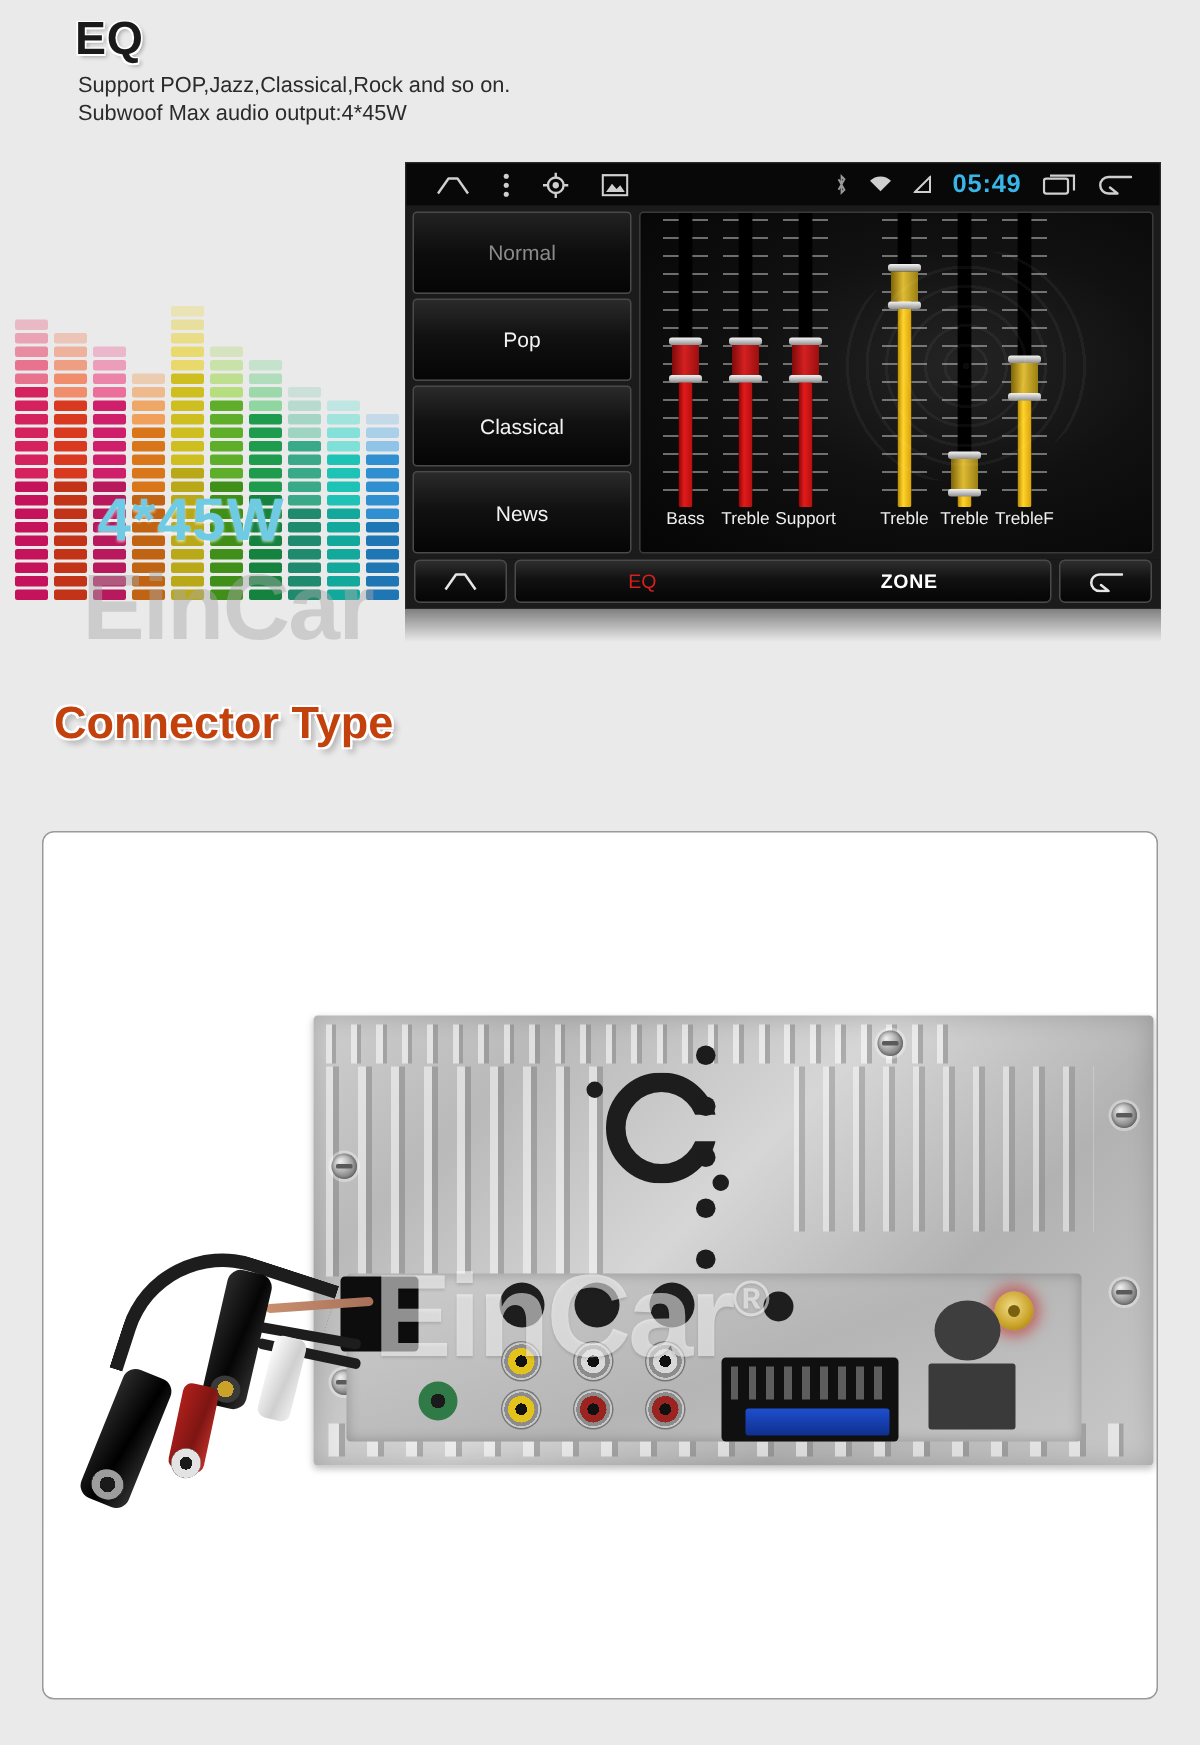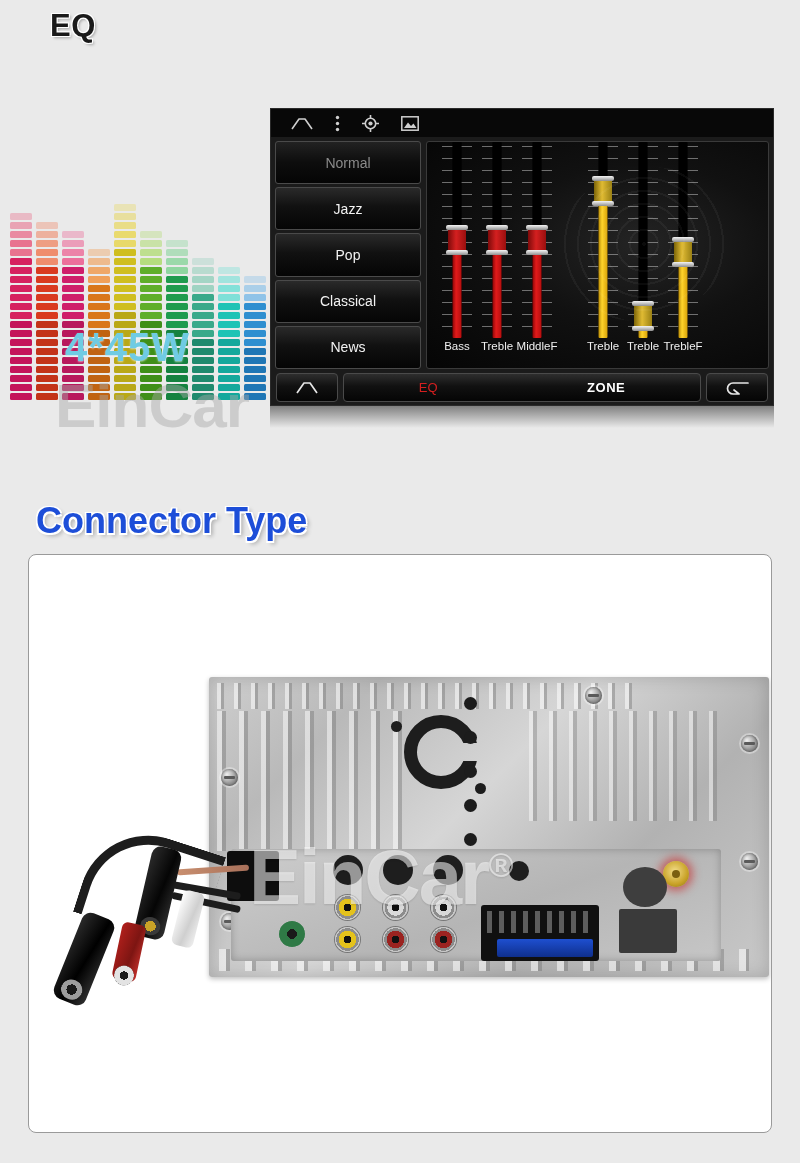--- a/index.html
+++ b/index.html
@@ -118,23 +118,23 @@
     display:flex;align-items:center;justify-content:center;color:#efefef;
   }
   #tb-home{width:60px;}
   #tb-back{width:60px;margin-left:auto;}
   #tb-center{flex:1;display:flex;align-items:center;justify-content:space-around;}
   #tb-eq{color:#d61f1f;font-size:13px;}
   #tb-zone{color:#fff;font-size:13px;font-weight:600;letter-spacing:.5px;}
 
   
   #connector-title{
-    position:absolute;left:36px;top:500px;
-    font-size:36px;font-weight:700;
-    color:#1d4ed8;
+    position:absolute;left:36px;top:466px;
+    font-size:30px;font-weight:700;
+    color:#c2410c;
     text-shadow:
       1.5px 1.5px 0 #fff, -1.5px -1.5px 0 #fff, 1.5px -1.5px 0 #fff, -1.5px 1.5px 0 #fff,
       3px 3px 4px rgba(0,0,0,.28);
   }
   #connector-card{
     position:absolute;left:28px;top:554px;width:744px;height:579px;
     background:#fff;border:1px solid #9a9a9a;border-radius:8px;box-sizing:border-box;
     overflow:hidden;
   }
 
@@ -228,20 +228,24 @@
   }
   #wm sup{font-size:34px;vertical-align:super;}
 </style>
 </head>
 <body>
 
 <div id="eq-section">
 
   <div id="eq-title">EQ</div>
 
+  <div id="eq-desc">
+    <div>Support POP,Jazz,Classical,Rock and so on.</div>
+    <div>Subwoof Max audio output:4*45W</div>
+  </div>
 
   <div id="eq-art">
       <div class="eqcol" style="left: 234px;">
         <i style="background: rgb(31, 118, 181); opacity: 1;"></i>
         <i style="background: rgb(31, 118, 181); opacity: 1;"></i>
         <i style="background: rgb(31, 118, 181); opacity: 1;"></i>
         <i style="background: rgb(31, 118, 181); opacity: 1;"></i>
         <i style="background: rgb(31, 118, 181); opacity: 1;"></i>
         <i style="background: rgb(31, 118, 181); opacity: 1;"></i>
         <i style="background: rgb(47, 143, 208); opacity: 1;"></i>
@@ -465,30 +469,56 @@
               <path d="M8.5 0v3M8.5 14v3M0 8.5h3M14 8.5h3" stroke="#cfcfcf" stroke-width="1.6"></path>
             </svg>
         </span>
         <span class="sb-ico">
           <svg width="18" height="15" viewBox="0 0 18 15">
               <rect x="0.8" y="0.8" width="16.4" height="13.4" fill="none" stroke="#cfcfcf" stroke-width="1.5"></rect>
               <path d="M3 12 L7 6.5 L10 10 L12.5 7.5 L15.5 12 Z" fill="#cfcfcf"></path>
             </svg>
         </span>
       </div>
+      <div class="sb-right">
+        <span class="sb-ico">
+          <svg width="8" height="14" viewBox="0 0 8 14">
+              <path d="M2 3.5 L6 10.5 L4 12.5 V1.5 L6 3.5 L2 10.5" fill="none" stroke="#9a9a9a" stroke-width="1.2"></path>
+            </svg>
+        </span>
+        <span class="sb-ico">
+          <svg width="16" height="12" viewBox="0 0 16 12">
+              <path d="M8 10.5 L1 3.5 A10 10 0 0 1 15 3.5 Z" fill="#cfcfcf"></path>
+            </svg>
+        </span>
+        <span class="sb-ico">
+          <svg width="12" height="12" viewBox="0 0 12 12">
+              <path d="M11 1 L11 11 L1 11 Z" fill="none" stroke="#cfcfcf" stroke-width="1.3"></path>
+            </svg>
+        </span>
+        <span id="sb-clock">05:49</span>
+        <span class="sb-ico">
+          <svg width="22" height="14" viewBox="0 0 22 14">
+              <rect x="1" y="3" width="16" height="10" rx="1.5" fill="none" stroke="#cfcfcf" stroke-width="1.5"></rect>
+              <path d="M5 1 H21 V11" fill="none" stroke="#cfcfcf" stroke-width="1.5"></path>
+            </svg>
+        </span>
+        <span class="sb-ico">
+          <svg width="24" height="14" viewBox="0 0 24 14">
+              <path d="M23 2 H8 A5.5 5.5 0 0 0 8 13 H14 L9 9" fill="none" stroke="#cfcfcf" stroke-width="1.6" stroke-linecap="round" stroke-linejoin="round"></path>
+            </svg>
+        </span>
+      </div>
     </div>
 
     <div id="eq-body">
 
       <div id="preset-list">
         <div class="preset selected">
             <span>Normal</span>
-          </div>
-        <div class="preset">
-            <span>Jazz</span>
           </div>
         <div class="preset">
             <span>Pop</span>
           </div>
         <div class="preset">
             <span>Classical</span>
           </div>
         <div class="preset">
             <span>News</span>
           </div>
@@ -526,21 +556,21 @@
             <div class="track-wrap">
                 <div class="ticks"></div>
               <div class="track"></div>
               <div class="fill red" style="height: 98px;"></div>
               <div class="knob" style="bottom: 83px;">
                   <div class="cap top"></div>
                   <div class="body red"></div>
                   <div class="cap bot"></div>
                 </div>
             </div>
-            <div class="slabel">MiddleF</div>
+            <div class="slabel">Support</div>
           </div>
         </div>
 
         <div class="gap"></div>
 
         <div class="slider-group">
           <div class="slider">
             <div class="track-wrap">
                 <div class="ticks"></div>
               <div class="track"></div>

